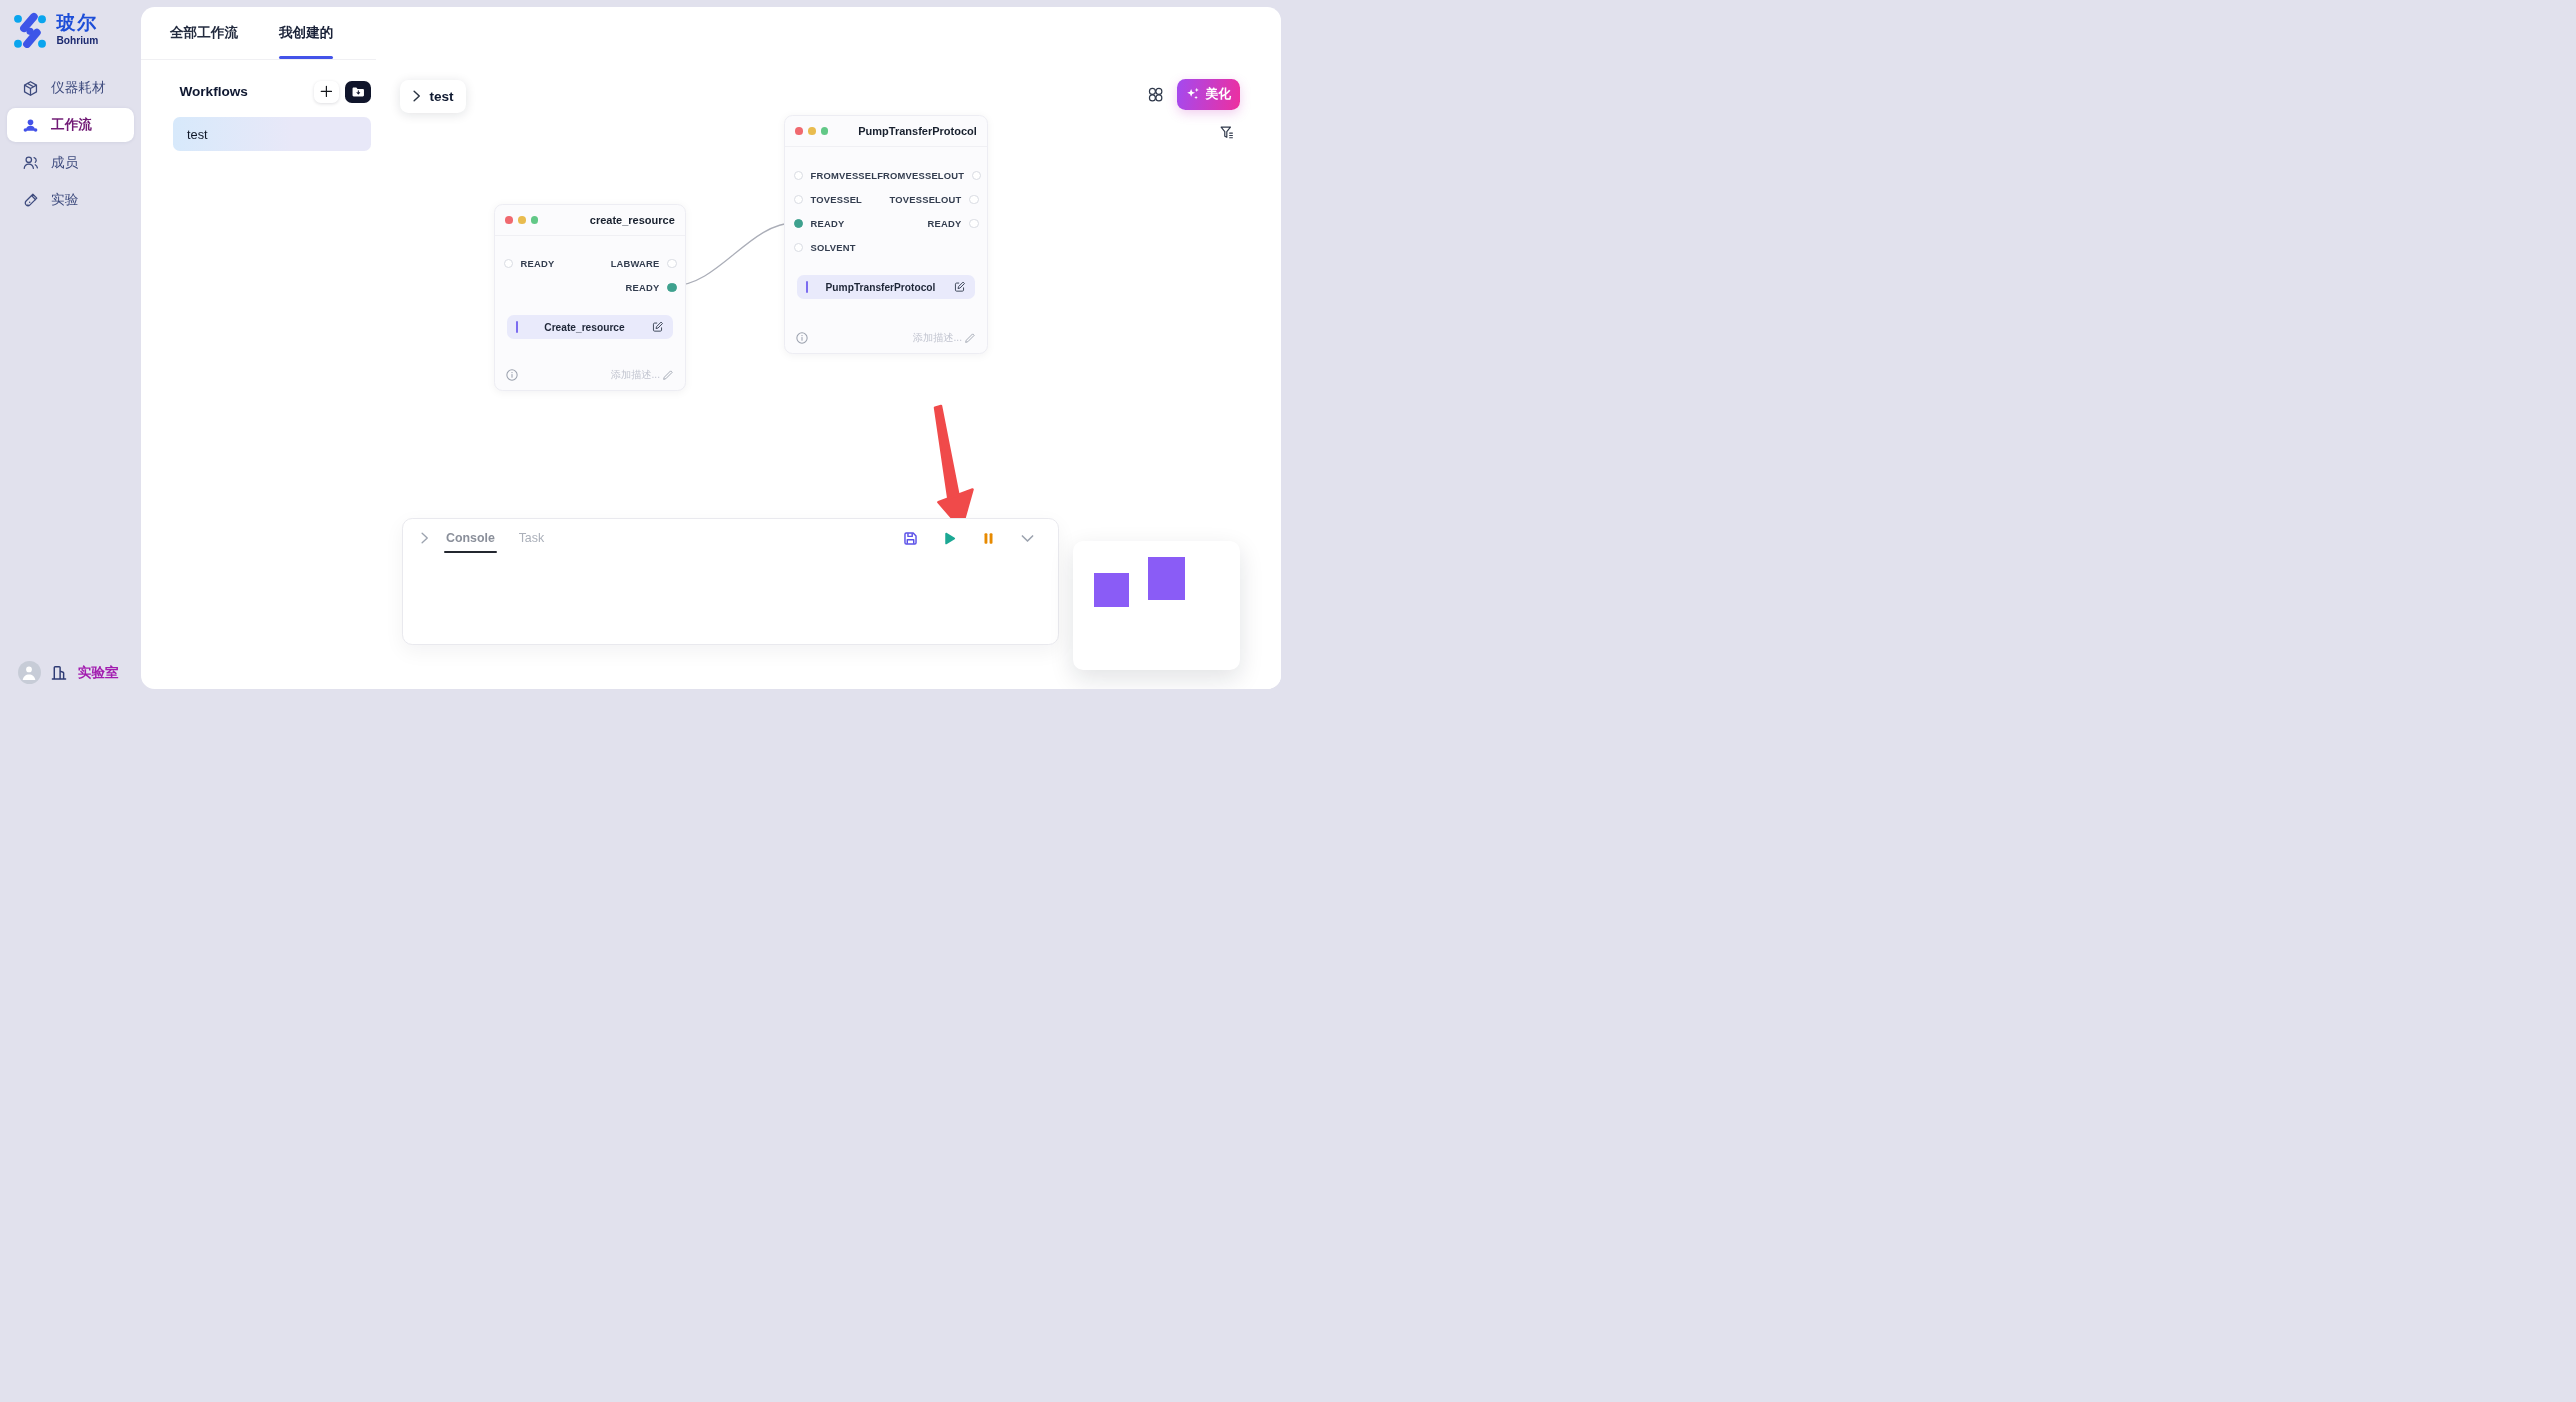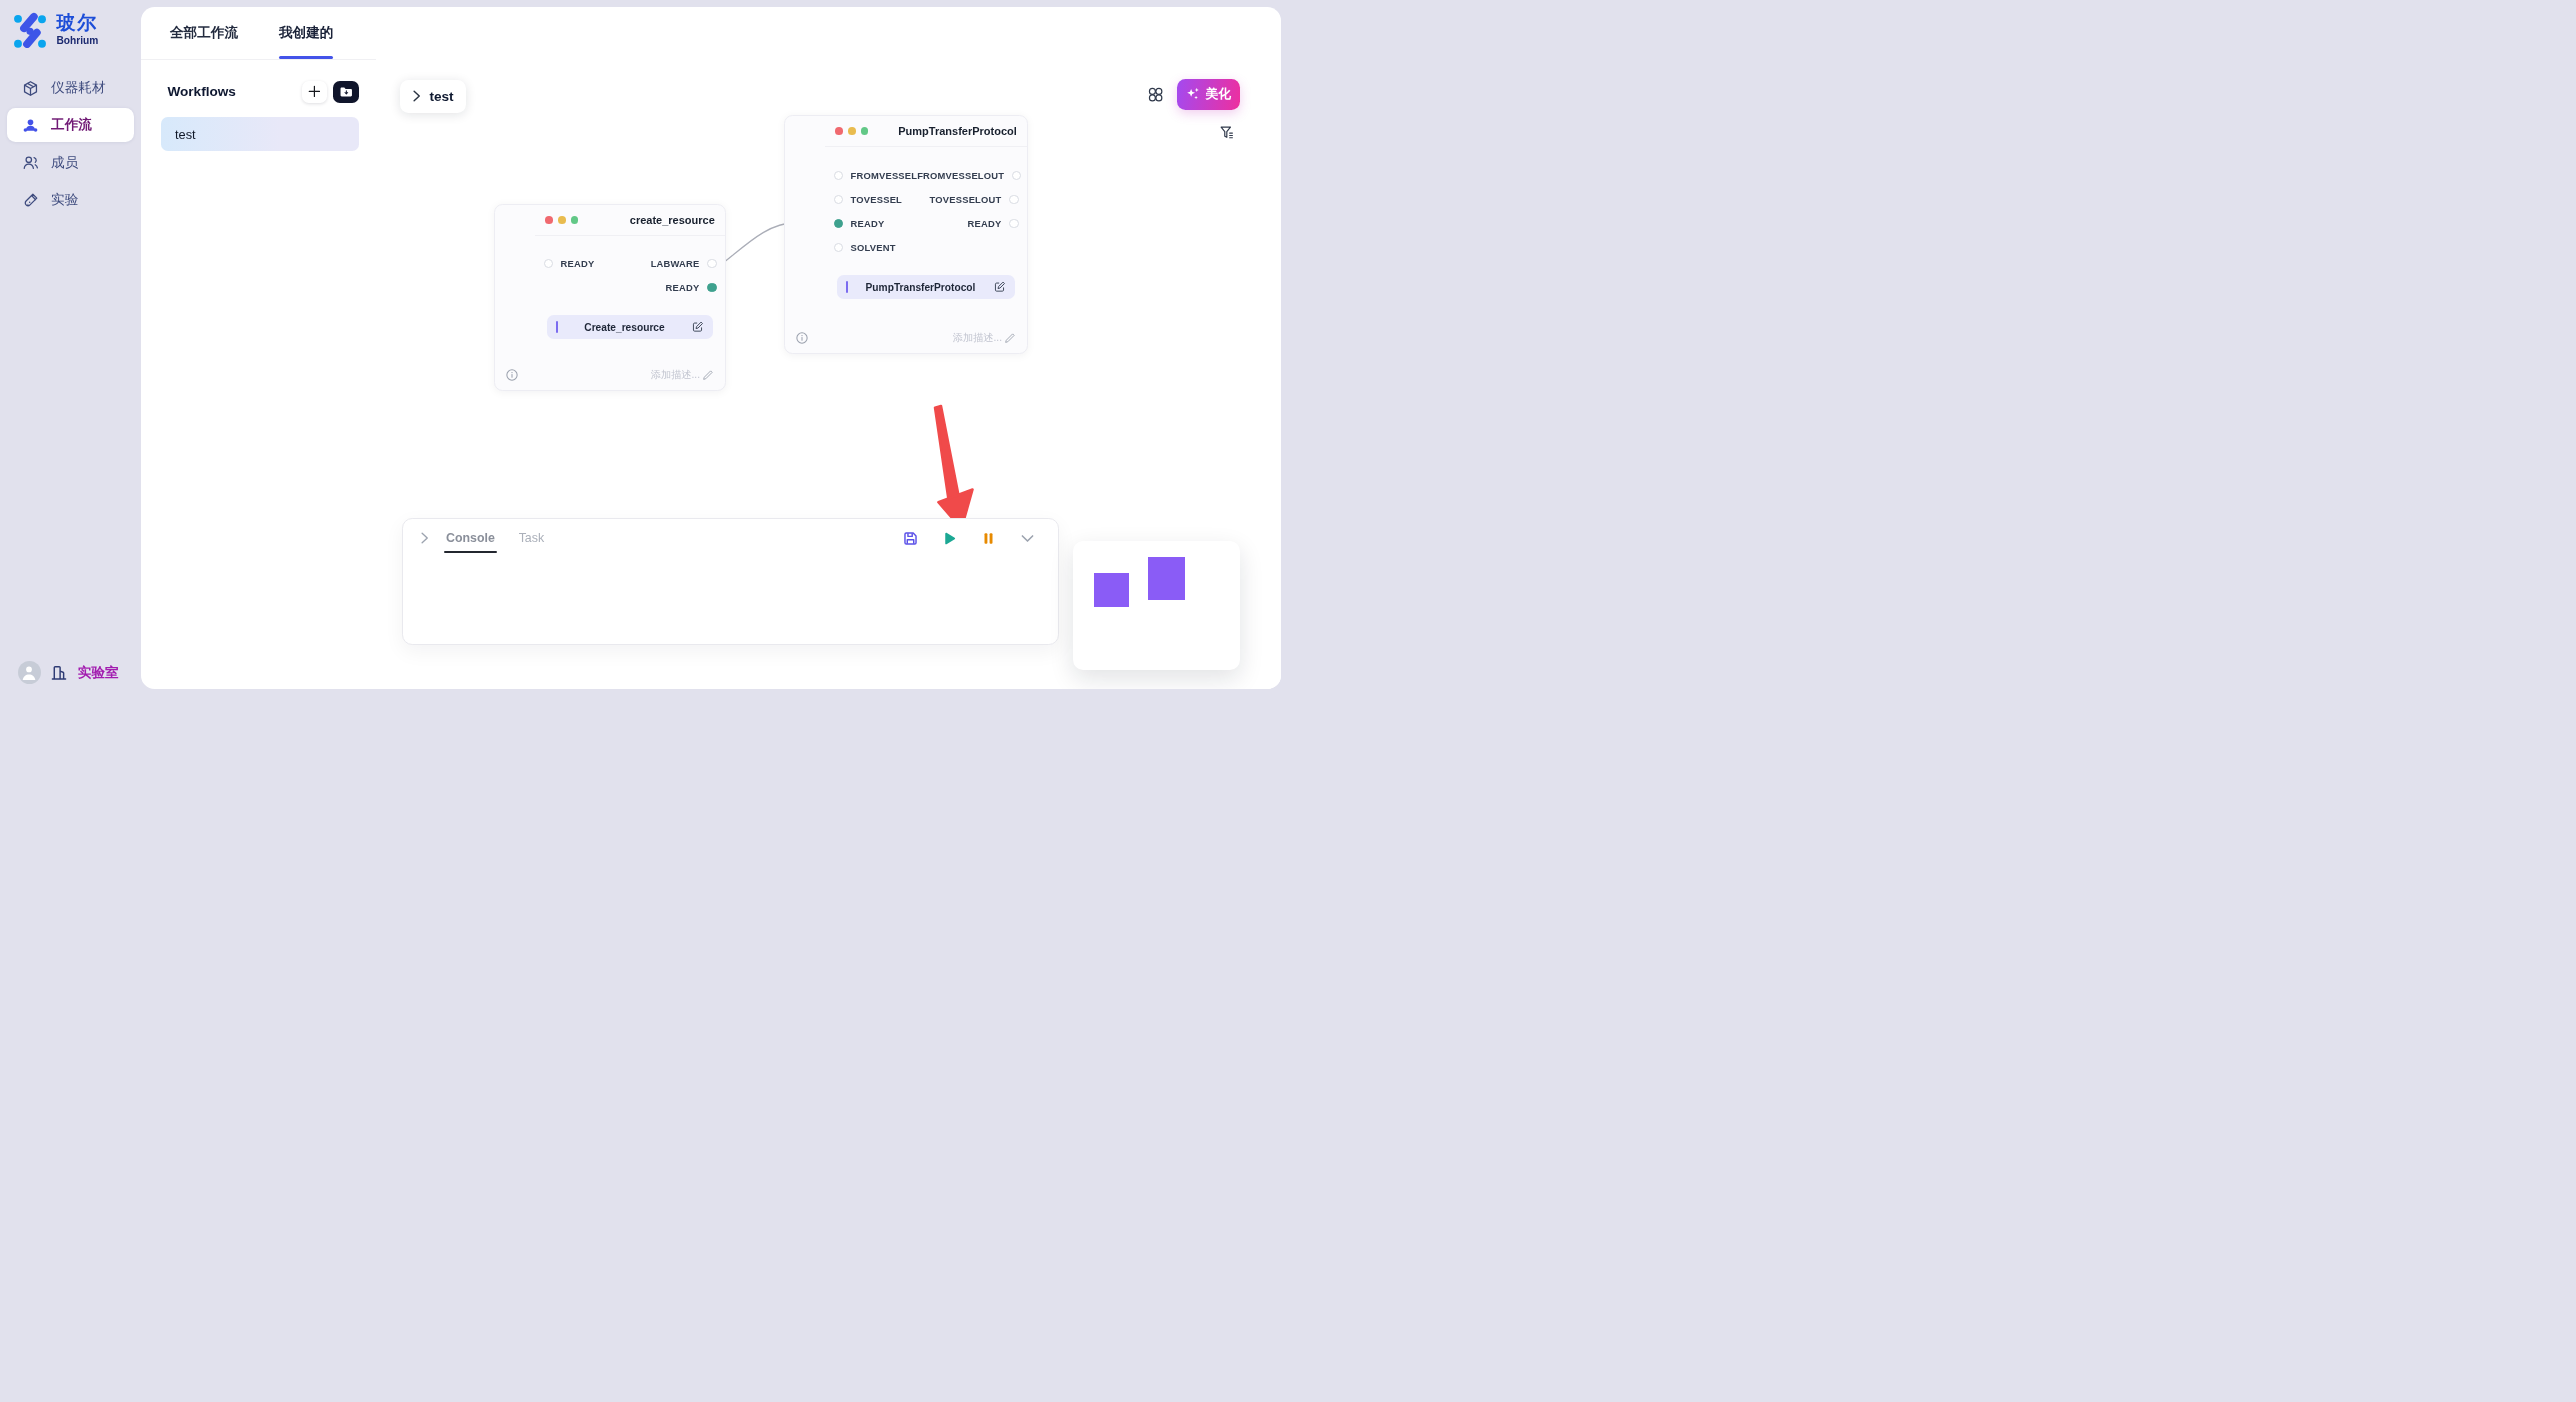--- a/index.html
+++ b/index.html
@@ -20,33 +20,33 @@
 
   
   .panel{position:absolute;left:141px;top:6.8px;right:6.8px;bottom:12px;background:#fff;border-radius:13.6px;overflow:hidden;}
   .tabbar{position:absolute;left:0;right:0;top:0;height:52px;border-bottom:0.9px solid #F0F0F3;display:flex;align-items:stretch;gap:41px;padding-left:29px;}
   .tab{font-size:13.6px;font-weight:700;color:#1A2238;position:relative;display:flex;align-items:center;cursor:pointer;}
   .tab.inactive{font-weight:600;color:#232B3F;}
   .tab.active::after{content:"";position:absolute;left:0;right:0;bottom:0;height:2.6px;background:#4353E9;border-radius:1.7px;}
   .content{position:absolute;top:52px;left:0;right:0;bottom:0;}
 
   
-  .list-pane{position:absolute;left:0;top:0;bottom:0;width:235px;border-right:0.9px solid #EFEFF2;}
+  .list-pane{position:absolute;left:0;top:0;bottom:0;width:235px;border-right:0.9px solid #EFEFF2;padding-left:12px;}
   .lp-header{display:flex;align-items:center;margin:22px 17px 0 26.4px;}
   .lp-title{font-size:13.6px;font-weight:700;color:#0E1730;flex:1;}
   .icon-btn{width:25.6px;height:22px;border-radius:6.8px;background:#fff;display:flex;align-items:center;justify-content:center;margin-left:6px;cursor:pointer;box-shadow:0 0.9px 3.4px rgba(20,24,40,.14);}
   .icon-btn.dark{background:#10152B;box-shadow:none;}
   .wf-item{margin:14.5px 17px 0 20.4px;height:34px;border-radius:6.8px;background:linear-gradient(90deg,#D7E9FB 0%,#E8E8F8 60%);display:flex;align-items:center;padding-left:13.6px;font-size:12.8px;font-weight:500;color:#101828;cursor:pointer;}
 
   
   .canvas{position:absolute;left:235px;top:0;right:0;bottom:0;background:#fff;}
   .overlay{position:absolute;left:0;top:0;z-index:1;pointer-events:none;}
   .breadcrumb{position:absolute;left:24px;top:21px;width:66px;height:33px;background:#fff;border-radius:8.5px;box-shadow:0 1.7px 10.2px rgba(15,23,42,.12);display:flex;align-items:center;justify-content:center;gap:7.7px;font-size:13.6px;font-weight:700;color:#0F1930;z-index:3;cursor:pointer;}
 
-  .node{position:absolute;background:#FBFBFD;border:0.9px solid #EDEDF3;border-radius:8.5px;box-shadow:0 1.7px 8.5px rgba(20,24,40,.05);z-index:2;padding-left:40px;}
+  .node{position:absolute;background:#FBFBFD;border:0.9px solid #EDEDF3;border-radius:8.5px;box-shadow:0 1.7px 8.5px rgba(20,24,40,.05);z-index:2;}
   .node.create{left:118px;top:145px;width:190px;height:185px;}
   .node.pump{left:408px;top:56px;width:202px;height:237px;}
   .node-header{height:30px;display:flex;align-items:center;padding:0 10.2px;border-bottom:0.9px solid #F0F0F4;}
   .dots{display:flex;gap:5.1px;}
   .dot{width:7.7px;height:7.7px;border-radius:50%;}
   .dot.r{background:#F0696F;} .dot.y{background:#E9BC4F;} .dot.g{background:#62C887;}
   .node-title{flex:1;text-align:right;font-size:11px;font-weight:700;color:#18202E;}
   .prows{display:flex;flex-direction:column;}
   .node.create .prows{margin-top:16px;} .node.pump .prows{margin-top:17px;}
   .prow{height:24px;display:flex;align-items:center;padding:0 8.5px;}

